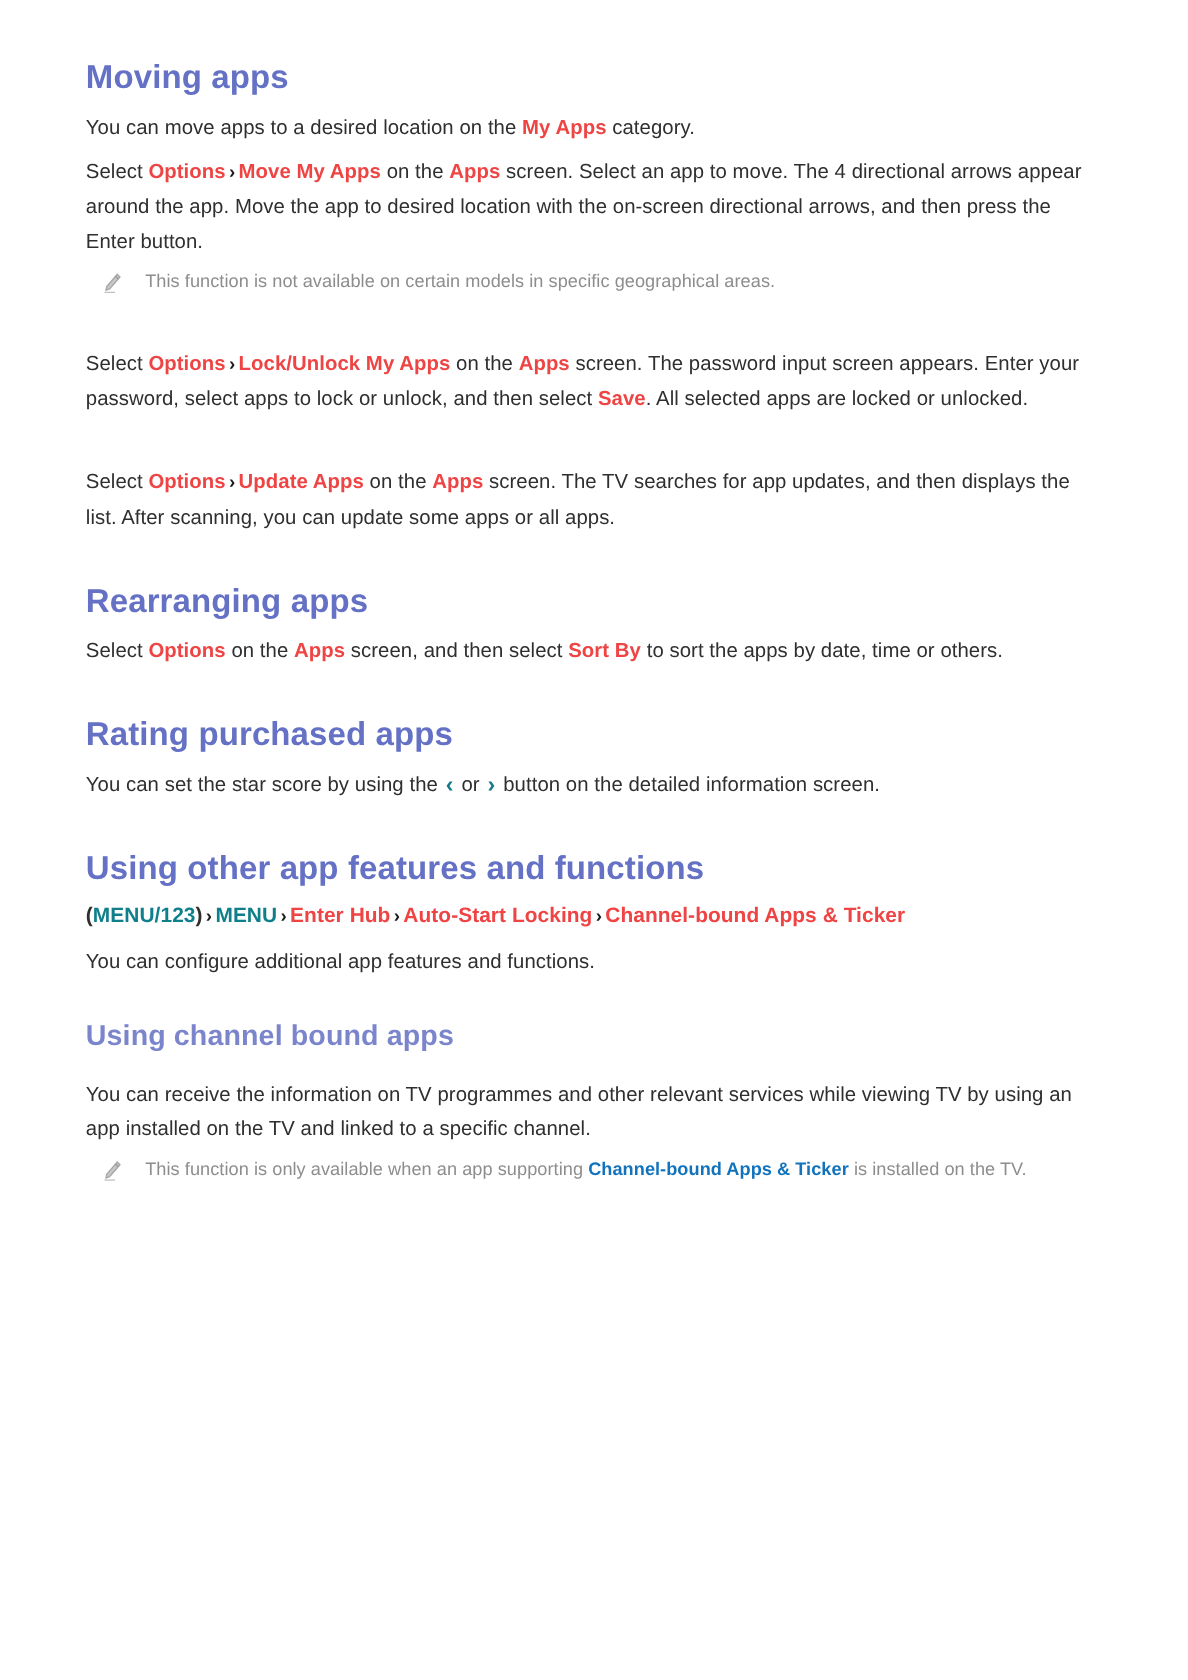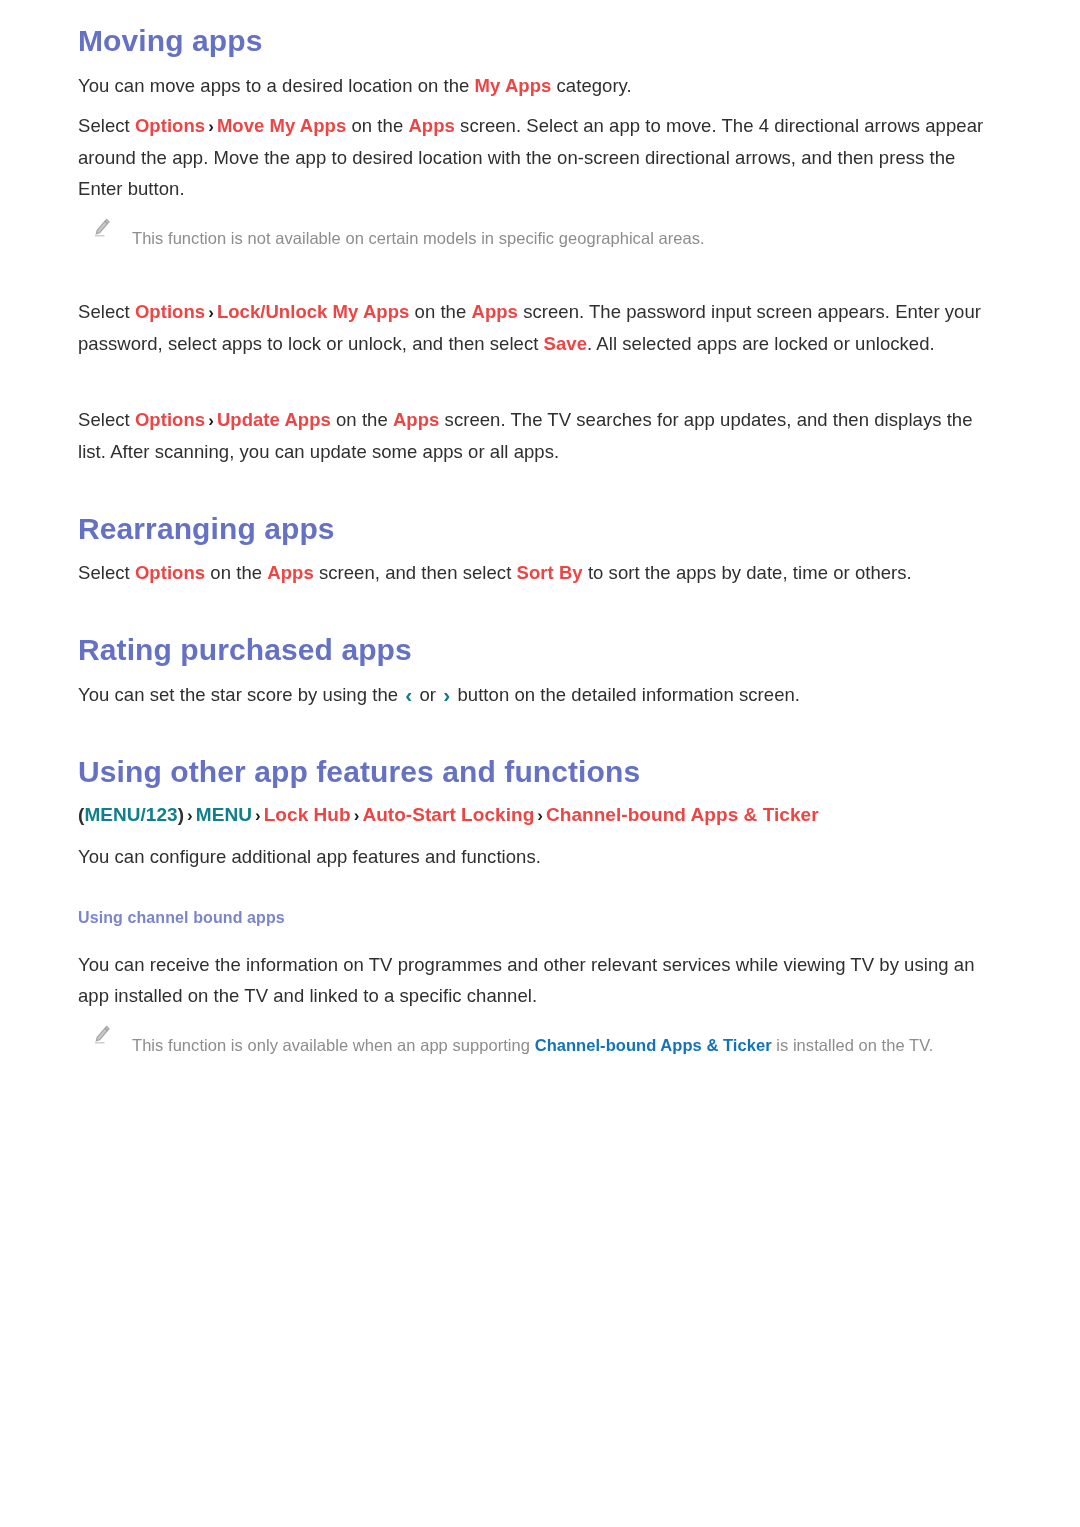--- a/index.html
+++ b/index.html
@@ -14,36 +14,36 @@
     color: #2b2b2b;
     -webkit-font-smoothing: antialiased;
   }
 
   .page {
     position: relative;
     width: 1080px;
     height: 1527px;
     background: #ffffff;
     box-sizing: border-box;
-    padding: 24px 75px 0 78px;
+    padding: 54px 75px 0 78px;
   }
 
   
   h1.section-title {
     font-size: 30px;
     font-weight: bold;
     color: #6471c4;
     margin: 0 0 11px 0;
     letter-spacing: 0.1px;
     line-height: 1.15;
   }
   .block + .block h1.section-title { margin-top: 0; }
 
   h2.sub-title {
-    font-size: 16px;
+    font-size: 26px;
     font-weight: bold;
     color: #7b85cc;
     margin: 0 0 22px 0;
     letter-spacing: 0.1px;
   }
 
   
   p.body {
     font-size: 18.5px;
     line-height: 31px;
@@ -110,21 +110,20 @@
     margin-right: 20px;
     position: relative;
     top: 3px;
   }
   .note-icon svg { display: block; }
   .note-text {
     font-size: 16.5px;
     line-height: 25px;
     color: #8d8d8d;
     letter-spacing: 0.05px;
-    margin-top: 12px;
   }
   .note-text .lnk { color: #1273bc; font-weight: bold; }
 </style>
 </head>
 <body>
 
 <div class="page">
 
   <section class="block">
     <h1 class="section-title">Moving apps</h1>
@@ -178,21 +177,21 @@
 
     <p class="body">
       <span>You can set the star score by using the </span><span class="chev">‹</span><span> or </span><span class="chev">›</span><span> button on the detailed information screen.</span>
     </p>
   </section>
 
   <section class="block">
     <h1 class="section-title">Using other app features and functions</h1>
 
     <p class="breadcrumb">
-      <span class="paren">(</span><span class="teal">MENU/123</span><span class="paren">)</span><span class="sep">›</span><span class="teal">MENU</span><span class="sep">›</span><span class="lnk">Lock Hub</span><span class="sep">›</span><span class="lnk">Auto-Start Locking</span><span class="sep">›</span><span class="lnk">Channel-bound Apps &amp; Ticker</span>
+      <span class="paren">(</span><span class="teal">MENU/123</span><span class="paren">)</span><span class="sep">›</span><span class="teal">MENU</span><span class="sep">›</span><span class="lnk">Enter Hub</span><span class="sep">›</span><span class="lnk">Auto-Start Locking</span><span class="sep">›</span><span class="lnk">Channel-bound Apps &amp; Ticker</span>
     </p>
 
     <p class="body">You can configure additional app features and functions.</p>
   </section>
 
   <section class="block" style="margin-top:-8px;">
     <h2 class="sub-title">Using channel bound apps</h2>
 
     <p class="body">You can receive the information on TV programmes and other relevant services while viewing TV by using an app installed on the TV and linked to a specific channel.</p>
 

